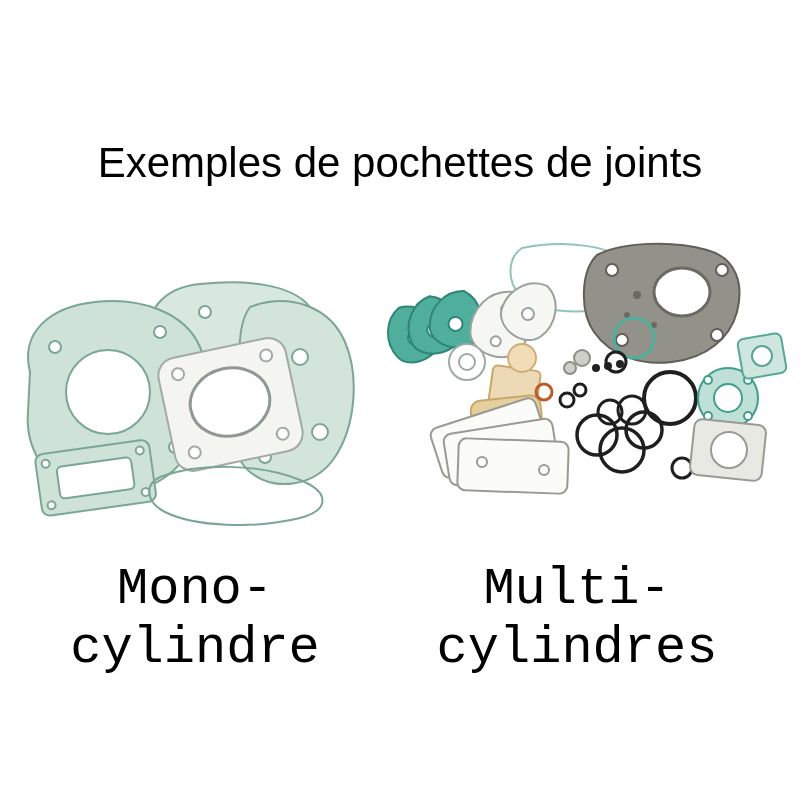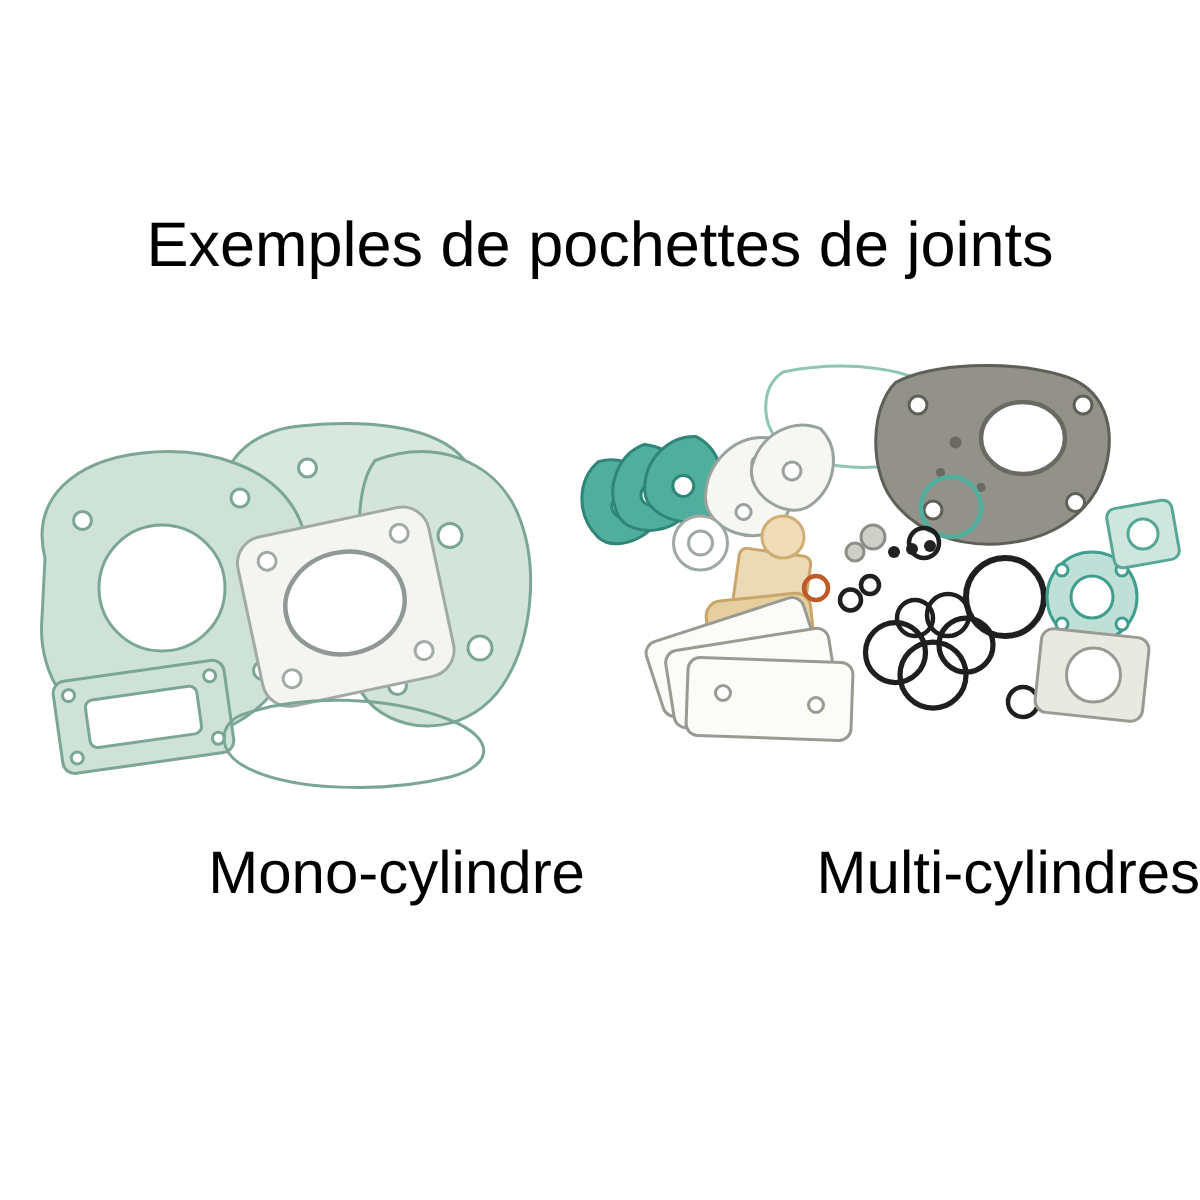--- a/index.html
+++ b/index.html
@@ -29,26 +29,27 @@
   .illustration {
     position: absolute;
     display: block;
   }
   .illustration.left  { left: 0px;   top: 252px; }
   .illustration.right { left: 372px; top: 240px; }
   .caption {
     position: absolute;
     top: 560px;
     color: #000000;
-    font-size: 40px;
+    font-size: 52px;
     font-weight: 400;
-    text-align: right;
+    text-align: center;
+    font-family: Liberation Mono, monospace;
   }
   .caption.left  { left: 0px;   width: 390px; }
-  .caption.right { left: 390px; width: 410px; }
+  .caption.right { left: 372px; width: 410px; }
 </style>
 </head>
 <body>
 
 <div class="page">
 
   <div class="title-block">
     <div>Exemples de pochettes de joints</div>
   </div>
 

